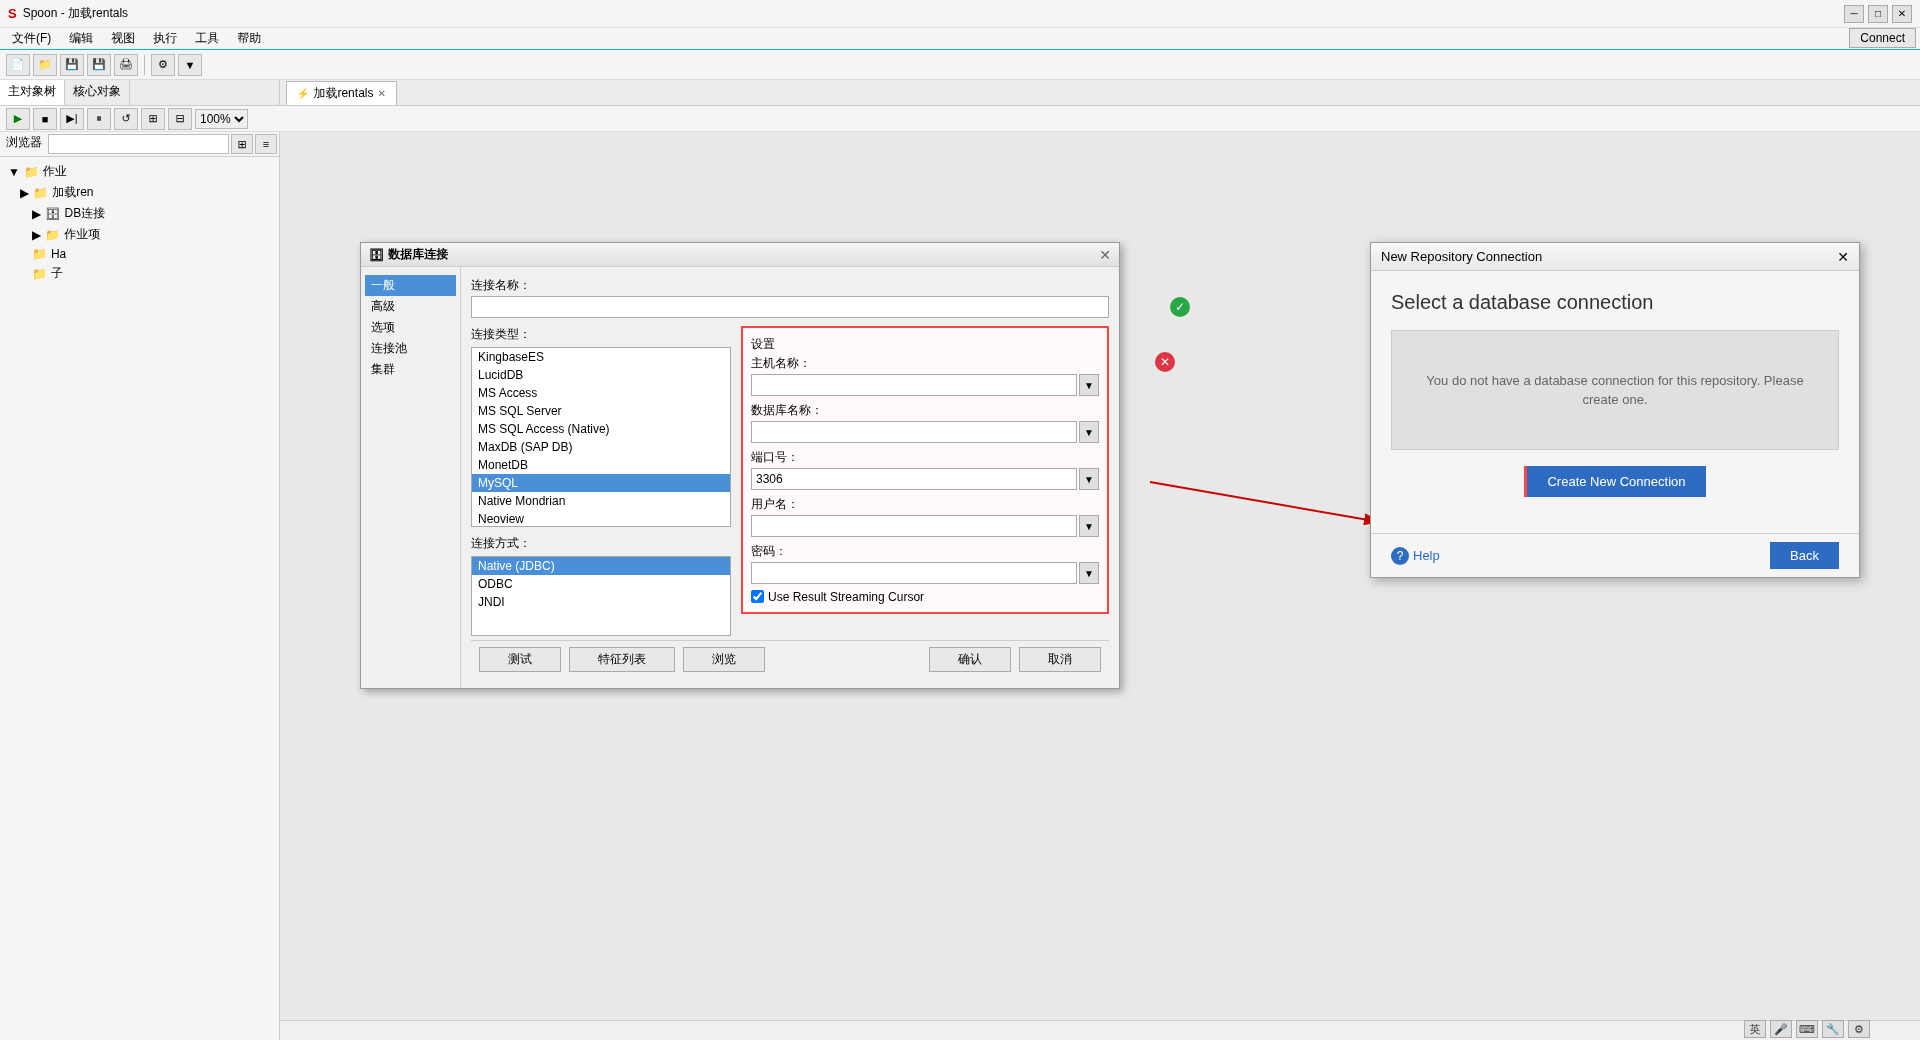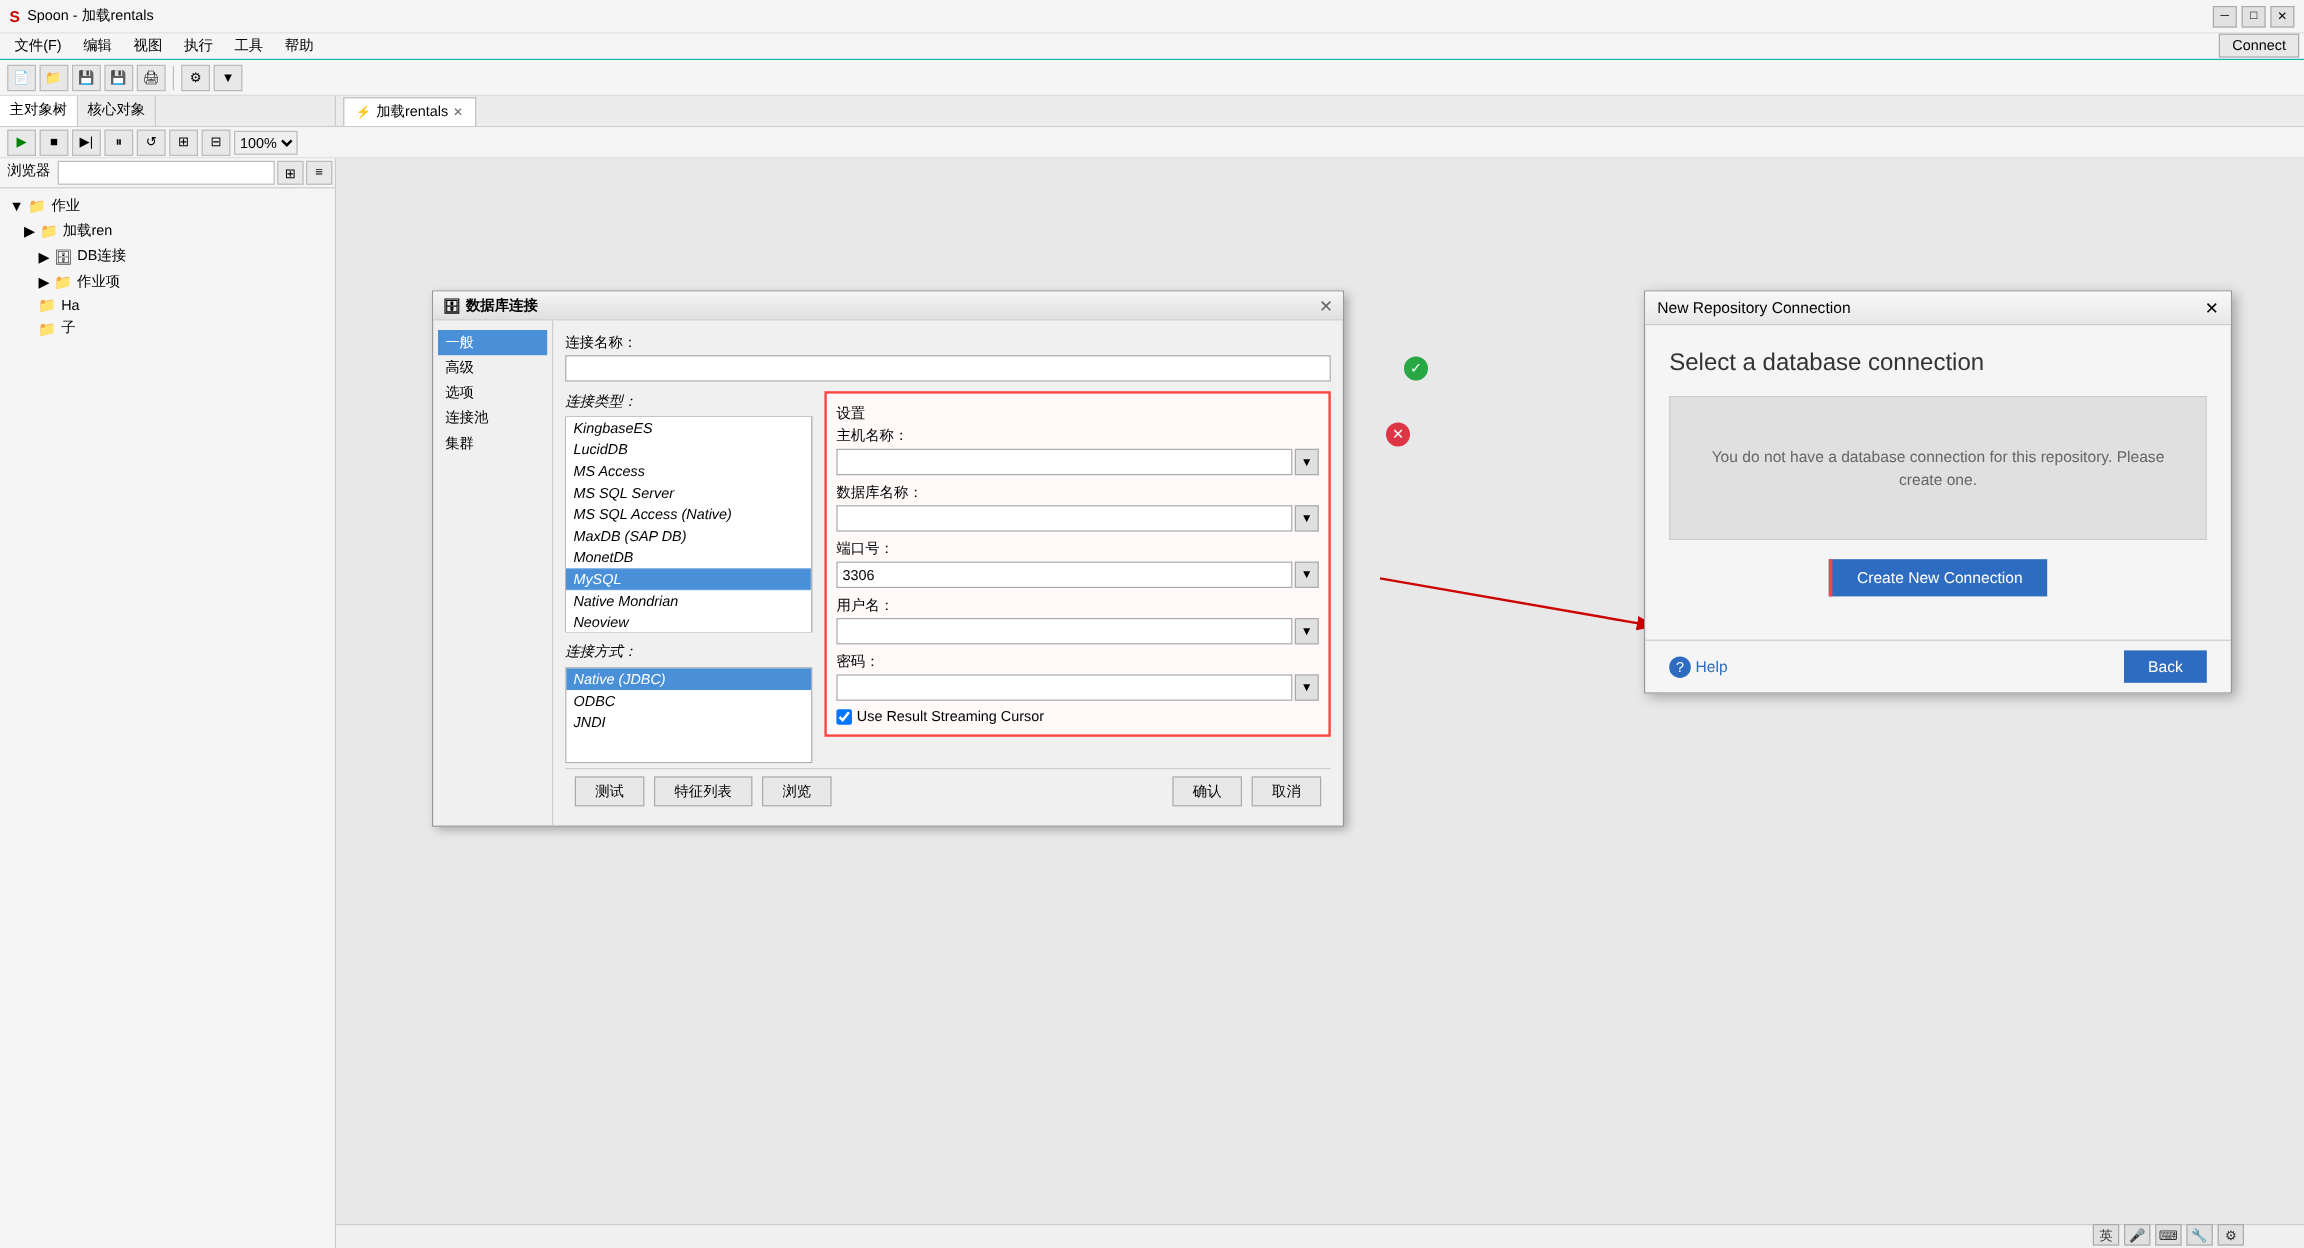--- a/index.html
+++ b/index.html
@@ -117,25 +117,25 @@
     .db-input { flex: 1; height: 22px; border: 1px solid #aaa; padding: 0 4px; font-size: 12px; }
     .db-input-btn { width: 20px; height: 22px; background: #e0e0e0; border: 1px solid #aaa; display: flex; align-items: center; justify-content: center; font-size: 10px; cursor: pointer; }
 
     .settings-box { border: 2px solid #ff4444; padding: 8px; background: #fff9f9; }
 
     .connection-type-list { border: 1px solid #aaa; background: #fff; margin-top: 4px; }
     .conn-type-item { padding: 2px 6px; font-size: 12px; cursor: pointer; }
     .conn-type-item.active { background: #4a90d9; color: #fff; }
 
     .dialog-footer { display: flex; justify-content: space-between; padding: 6px 8px; border-top: 1px solid #ccc; margin-top: 4px; }
-    .dialog-btn { padding: 3px 16px; background: #e8e8e8; border: 1px solid #aaa; font-size: 12px; cursor: pointer; }
+    .dialog-btn { padding: 3px 28px; background: #e8e8e8; border: 1px solid #aaa; font-size: 12px; cursor: pointer; }
     .dialog-footer-right { display: flex; gap: 8px; }
 
     
-    .checkbox-row { display: flex; align-items: center; gap: 4px; font-size: 12px; margin-top: 4px; }
+    .checkbox-row { display: flex; align-items: flex-start; gap: 4px; font-size: 12px; margin-top: 4px; }
     input[type="checkbox"] { cursor: pointer; }
 
     
     .repo-dialog {
       position: absolute;
       top: 110px;
       right: 60px;
       width: 490px;
       background: #f5f5f5;
       border: 1px solid #999;
@@ -352,21 +352,21 @@
 
         <div style="flex:1; padding:10px;">
 
           <div style="margin-bottom:8px;">
             <span class="db-label">连接名称：</span>
             <input type="text" class="db-input" style="width: 100%;" value="">
           </div>
 
           <div style="display:flex; gap:10px;">
 
-            <div style="width:206px;font-style:italic;">
+            <div style="width:260px;">
               <span class="db-label">连接类型：</span>
               <div class="connection-type-list" style="height:180px; overflow-y:auto;">
                 <div class="conn-type-item">KingbaseES</div>
                 <div class="conn-type-item">LucidDB</div>
                 <div class="conn-type-item">MS Access</div>
                 <div class="conn-type-item">MS SQL Server</div>
                 <div class="conn-type-item">MS SQL Access (Native)</div>
                 <div class="conn-type-item">MaxDB (SAP DB)</div>
                 <div class="conn-type-item">MonetDB</div>
                 <div class="conn-type-item active">MySQL</div>

